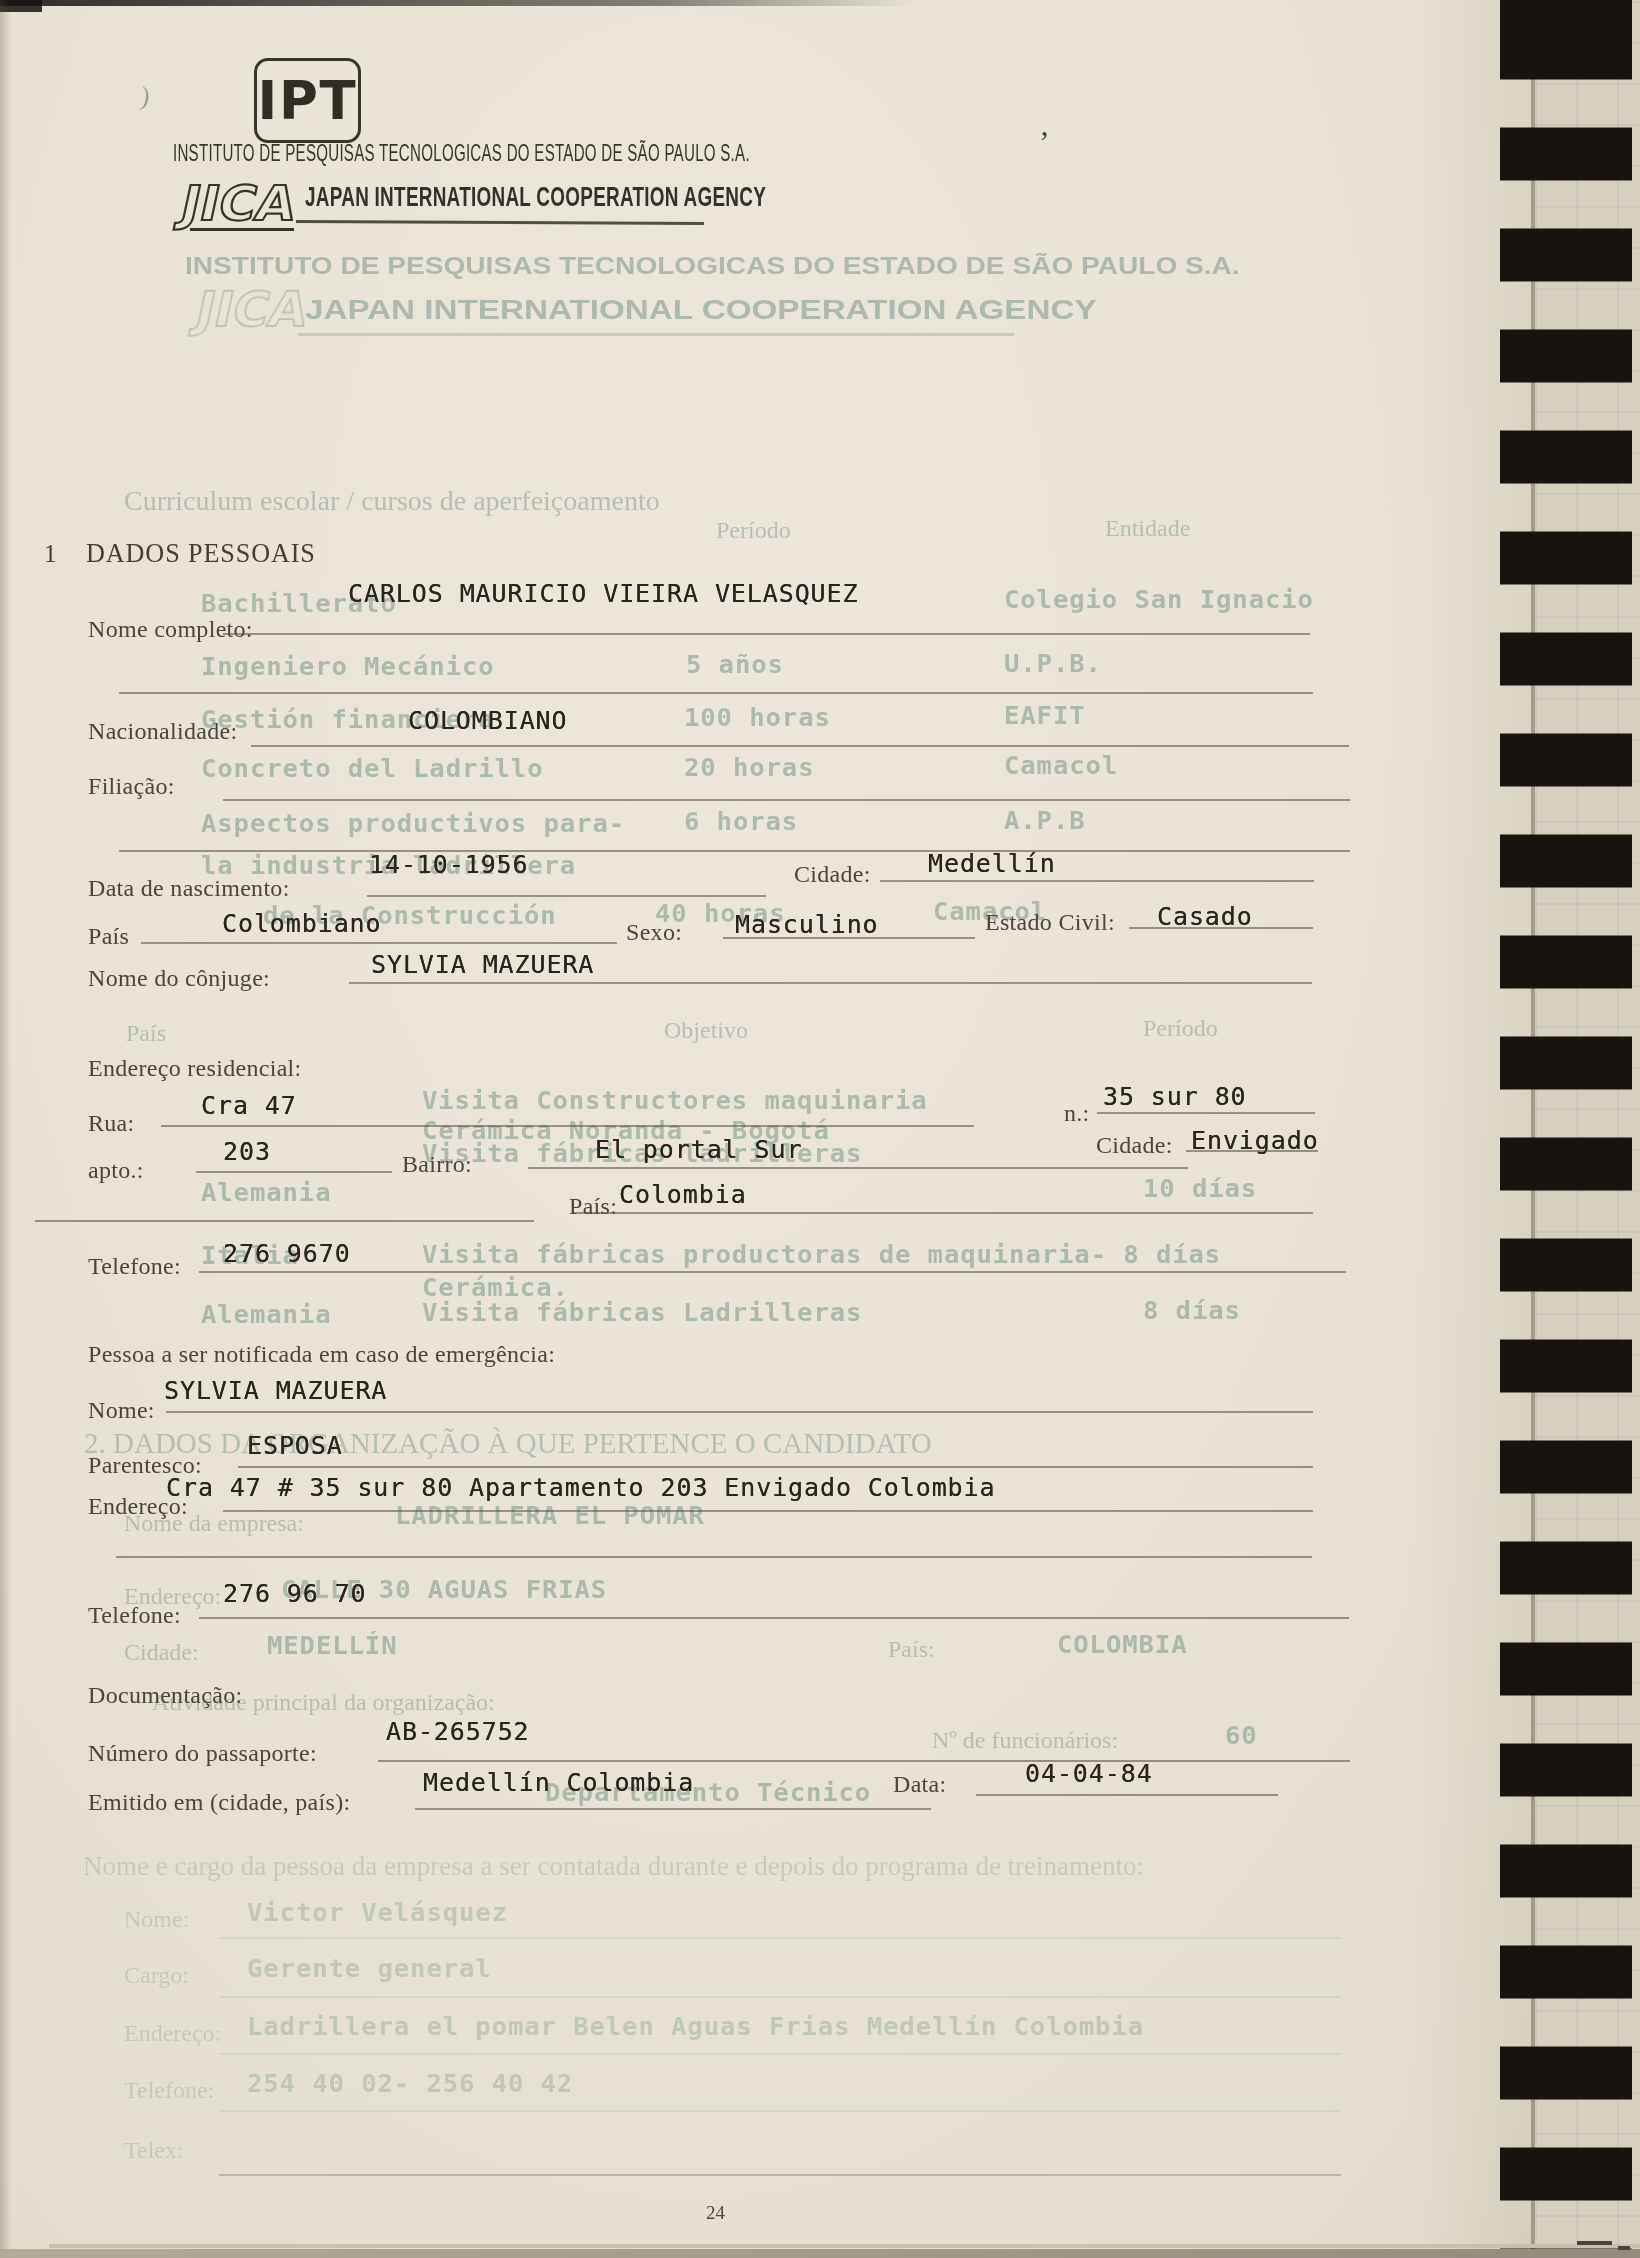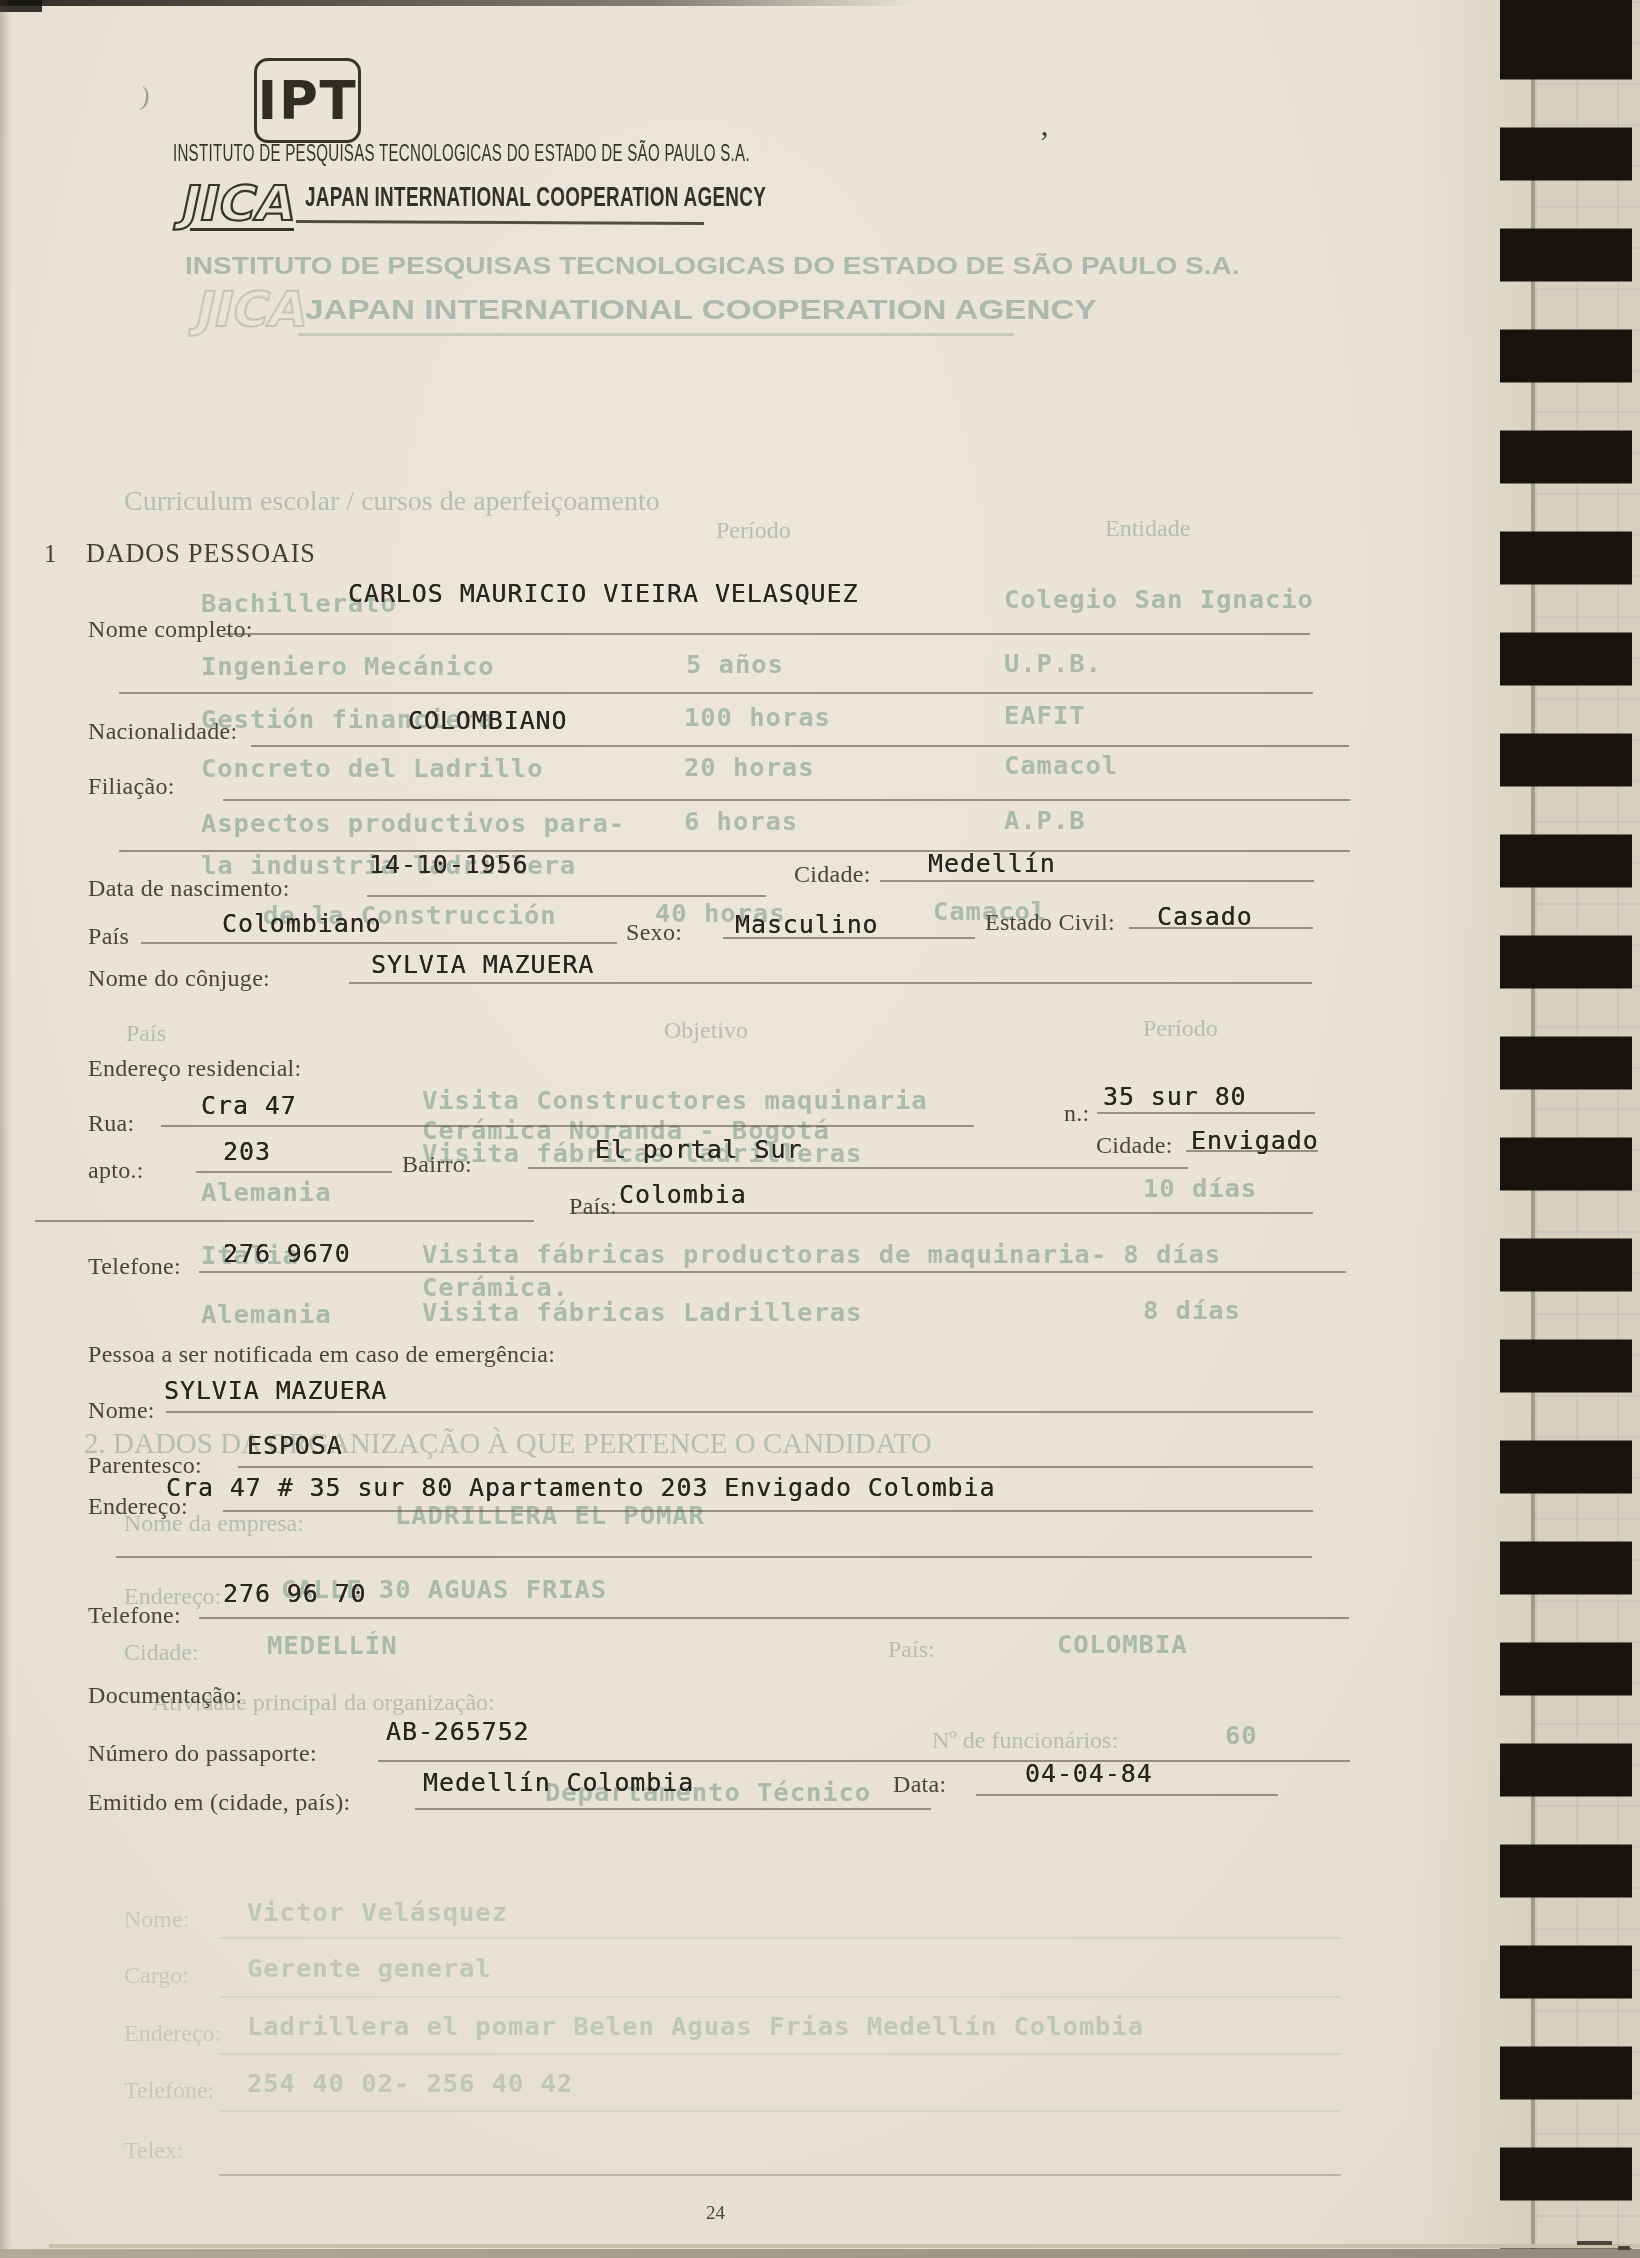--- a/index.html
+++ b/index.html
@@ -99,20 +99,21 @@
   <div class="abs g g-val" style="left:281px;top:1574px;">CALLE 30 AGUAS FRIAS</div>
   <div class="abs g g-lab" style="left:124px;top:1639px;">Cidade:</div>
   <div class="abs g g-val" style="left:267px;top:1630px;">MEDELLÍN</div>
   <div class="abs g g-lab" style="left:888px;top:1636px;">País:</div>
   <div class="abs g g-val" style="left:1057px;top:1629px;">COLOMBIA</div>
   <div class="abs g g-lab" style="left:152px;top:1689px;">Atividade principal da organização:</div>
   <div class="abs g g-lab" style="left:932px;top:1727px;">Nº de funcionários:</div>
   <div class="abs g g-val" style="left:1225px;top:1720px;">60</div>
   <div class="abs g g-val" style="left:545px;top:1777px;">Departamento Técnico</div>
 
+  <div class="abs g g-lab g-faint" style="left:83px;top:1851px;font-size:27px;">Nome e cargo da pessoa da empresa a ser contatada durante e depois do programa de treinamento:</div>
   <div class="abs g g-lab g-faint" style="left:124px;top:1906px;">Nome:</div>
   <div class="abs g g-val g-faint" style="left:247px;top:1897px;">Victor Velásquez</div>
   <div class="abs g g-lab g-faint" style="left:124px;top:1962px;">Cargo:</div>
   <div class="abs g g-val g-faint" style="left:247px;top:1953px;">Gerente general</div>
   <div class="abs g g-lab g-faint" style="left:124px;top:2020px;">Endereço:</div>
   <div class="abs g g-val g-faint" style="left:247px;top:2011px;">Ladrillera el pomar  Belen Aguas Frias Medellín Colombia</div>
   <div class="abs g g-lab g-faint" style="left:124px;top:2077px;">Telefone:</div>
   <div class="abs g g-val g-faint" style="left:247px;top:2068px;">254 40 02- 256 40 42</div>
   <div class="abs g g-lab g-faint" style="left:124px;top:2137px;">Telex:</div>
   <div class="g-rule g-faint" style="left:219px;top:1937px;width:1122px;"></div>

